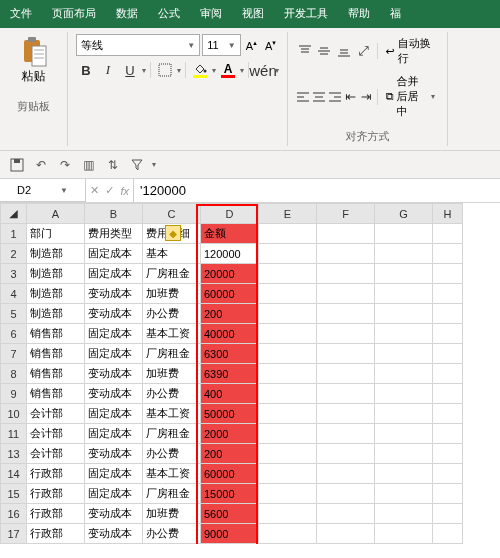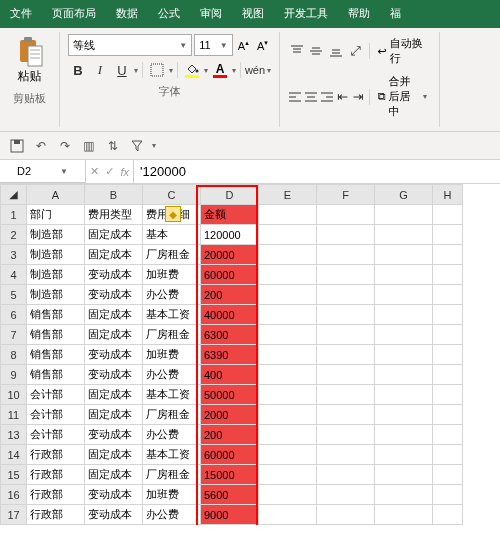--- a/index.html
+++ b/index.html
@@ -3,21 +3,21 @@
 <meta charset="utf-8">
 <style>
 * { box-sizing: border-box; margin: 0; padding: 0; }
 body { font-family: "Microsoft YaHei", sans-serif; font-size: 12px; background: #fff; width: 500px; overflow: hidden; }
 .ribbon-tabs { display: flex; background: #217346; color: #fff; height: 28px; align-items: stretch; }
 .ribbon-tab { padding: 6px 10px; font-size: 11px; cursor: pointer; }
 .ribbon-tab.active { background: #f3f2f1; color: #217346; }
 .ribbon { display: flex; background: #f3f2f1; border-bottom: 1px solid #d4d4d4; padding: 4px 0; }
 .ribbon-group { border-right: 1px solid #d4d4d4; padding: 2px 8px 2px 8px; display: flex; flex-direction: column; position: relative; }
 .ribbon-group-label { text-align: center; font-size: 11px; color: #666; margin-top: 4px; }
-.clipboard-group { width: 60px; align-items: center; }
+.clipboard-group { width: 68px; align-items: center; gap: 8px; }
 .paste-btn { display: flex; flex-direction: column; align-items: center; padding: 2px; cursor: pointer; }
 .paste-icon { width: 28px; height: 32px; position: relative; }
 .paste-icon svg { width: 100%; height: 100%; }
 .font-group { width: 220px; }
 .font-row1 { display: flex; gap: 2px; margin-bottom: 4px; }
 .font-name { width: 130px; height: 22px; border: 1px solid #ababab; background: #fff; font-size: 11px; padding: 0 4px; display: flex; align-items: center; justify-content: space-between; }
 .font-size { width: 40px; height: 22px; border: 1px solid #ababab; background: #fff; font-size: 11px; padding: 0 4px; display: flex; align-items: center; justify-content: space-between; }
 .font-btn-sm { width: 18px; height: 22px; border: none; background: transparent; font-size: 11px; cursor: pointer; }
 .font-row2 { display: flex; gap: 2px; align-items: center; }
 .fmt-btn { width: 20px; height: 20px; border: none; background: transparent; cursor: pointer; font-size: 13px; display: flex; align-items: center; justify-content: center; color: #333; }
@@ -113,24 +113,23 @@
           </svg>
         <div class="color-bar" id="fillbar" style="background: rgb(255, 255, 0);"></div>
       </div>
       <span class="caret">▾</span>
       <div class="color-btn">
         <span style="font-size:12px;font-weight:bold;line-height:12px">A</span>
         <div class="color-bar" id="fontbar" style="background: rgb(255, 0, 0);"></div>
       </div>
       <span class="caret">▾</span>
       <span class="fmt-sep"></span>
-      <button class="fmt-btn" style="font-size:11px">wén</button>
+      <button class="fmt-btn" style="font-size:15px">wén</button>
       <span class="caret">▾</span>
     </div>
-    <div class="ribbon-group-label">字体</div>
   </div>
 
   <div class="ribbon-group align-group">
     <div class="align-row">
       <button class="fmt-btn">
           <svg width="14" height="14">
             <line x1="1" y1="2" x2="13" y2="2" stroke="#333"></line>
             <line x1="3" y1="5" x2="11" y2="5" stroke="#333"></line>
             <line x1="3" y1="8" x2="11" y2="8" stroke="#333"></line>
           </svg>
@@ -180,20 +179,21 @@
         </button>
       <button class="fmt-btn">⇤</button>
       <button class="fmt-btn">⇥</button>
       <span class="fmt-sep"></span>
       <div class="wrap-btn">
           <span>⧉</span>
           <span>合并后居中</span>
           <span class="caret">▾</span>
         </div>
     </div>
+    <div class="ribbon-group-label">对齐方式</div>
   </div>
 </div>
 
 <div class="qat">
   <span class="qat-btn">
       <svg width="14" height="14">
         <rect x="1" y="1" width="12" height="12" fill="none" stroke="#555"></rect>
         <rect x="4" y="1" width="6" height="4" fill="#555"></rect>
       </svg>
     </span>

